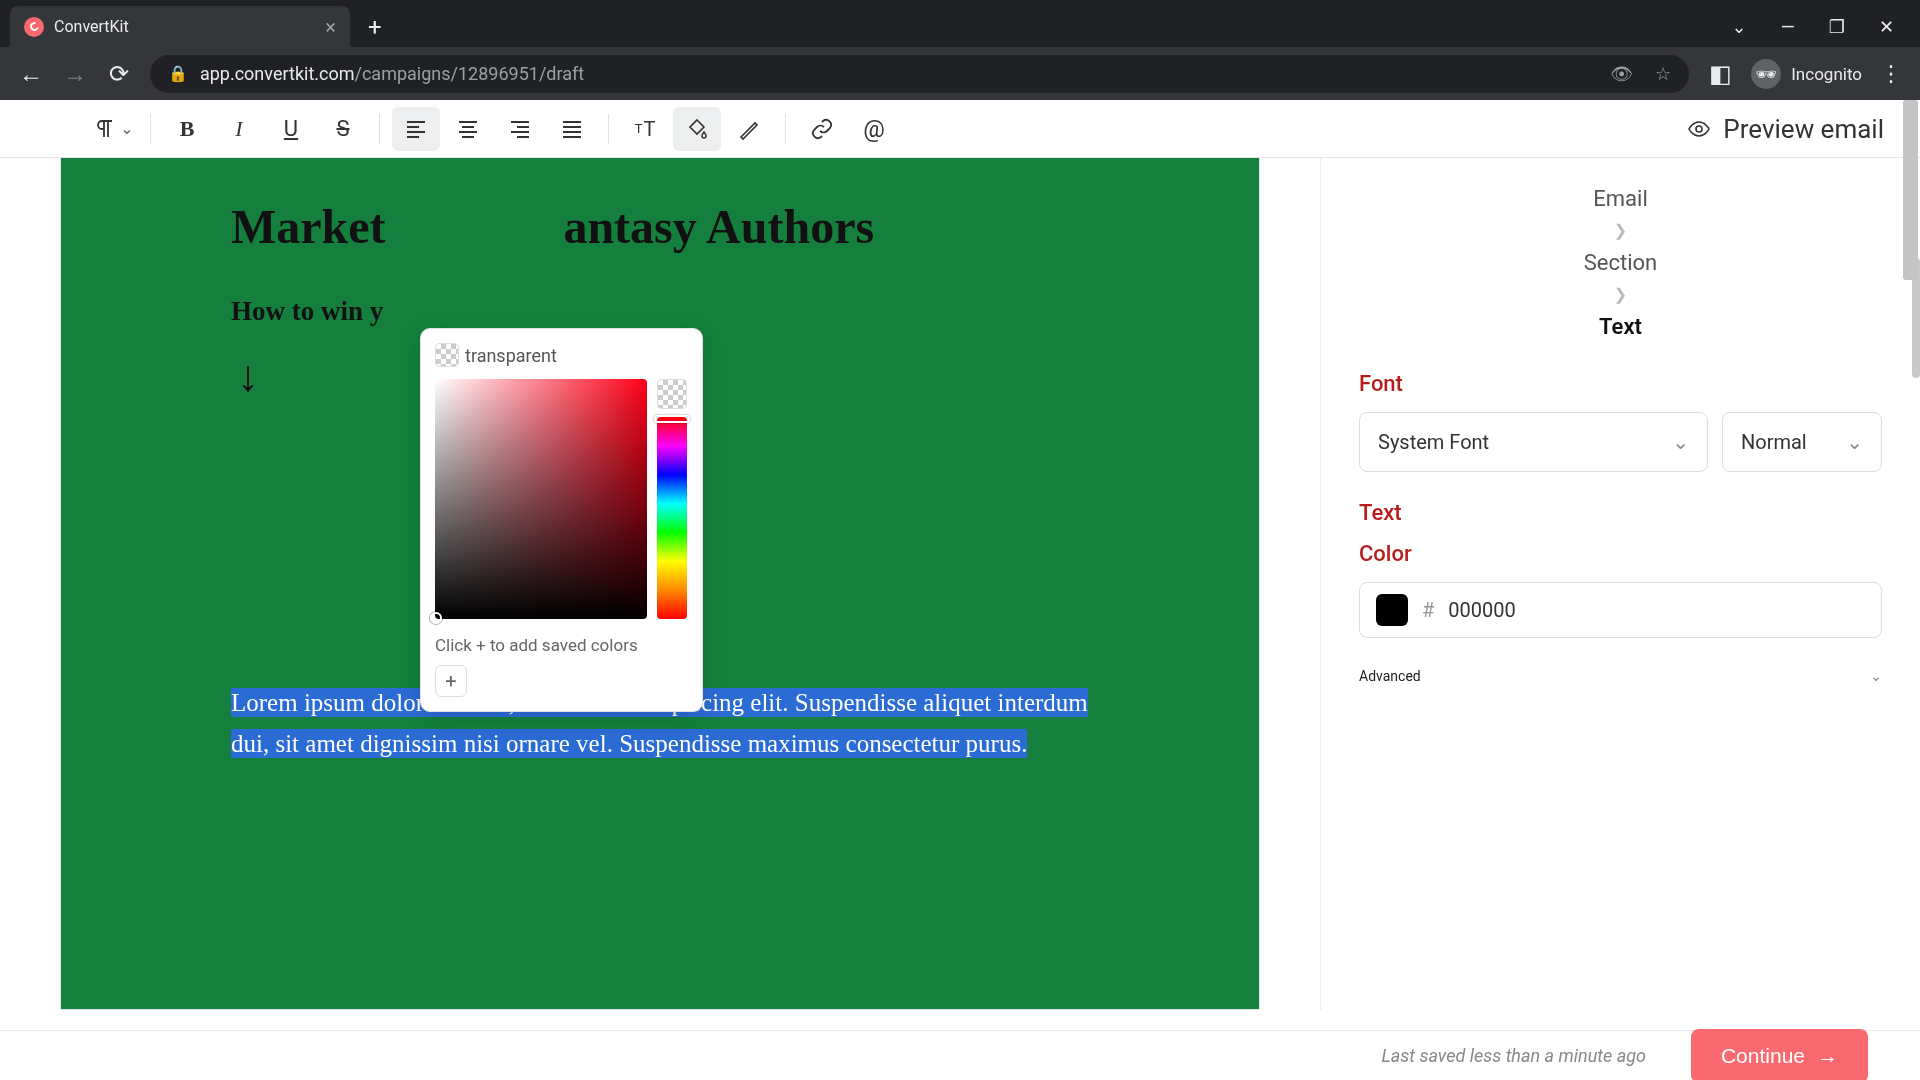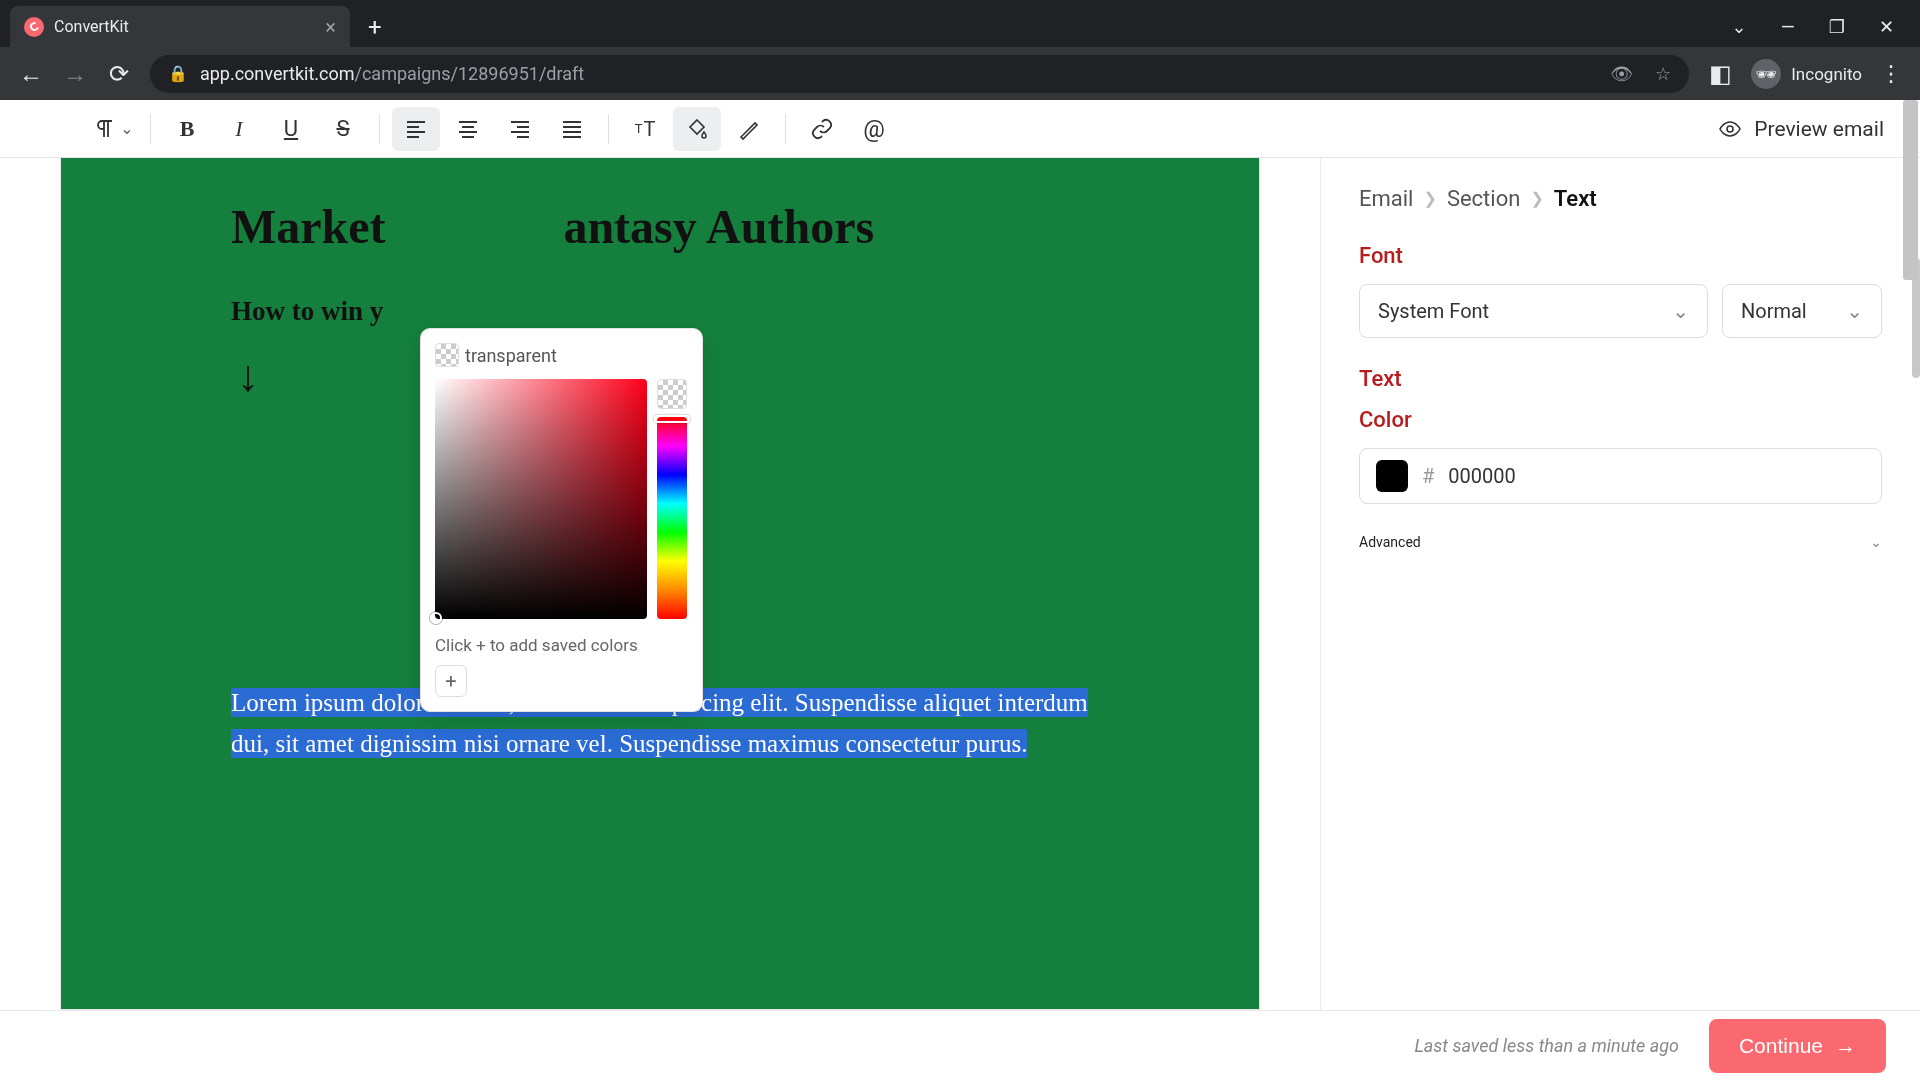--- a/index.html
+++ b/index.html
@@ -27,21 +27,21 @@
 .dots { color: #e8eaed; font-size: 22px; cursor: pointer; }
 
 
 .app { position: relative; height: calc(1080px - 100px); background: #fff; }
 
 
 .toolbar { height: 58px; border-bottom: 1px solid #e5e5e5; display: flex; align-items: center; padding: 0 18px 0 90px; gap: 4px; }
 .tb-btn { width: 48px; height: 44px; display: flex; align-items: center; justify-content: center; cursor: pointer; border-radius: 6px; color: #333; }
 .tb-btn.active { background: #eceef0; }
 .tb-sep { width: 1px; height: 30px; background: #e0e0e0; margin: 0 8px; }
-.preview { margin-left: auto; display: flex; align-items: center; gap: 12px; color: #333; font-size: 21px; cursor: pointer; padding-right: 18px; }
+.preview { margin-left: auto; display: flex; align-items: center; gap: 12px; color: #333; font-size: 26px; cursor: pointer; padding-right: 18px; }
 
 
 .main { display: flex; height: calc(100% - 58px - 70px); }
 .canvas-wrap { width: 1320px; display: flex; justify-content: center; overflow: hidden; position: relative; }
 .canvas { width: 1200px; background: #15803d; border: 1px solid #e8e8e8; border-top: none; padding: 40px 170px; position: relative; }
 .canvas h1 { font-family: Georgia, serif; font-weight: 700; font-size: 48px; color: #111; margin-bottom: 40px; line-height: 1.2; }
 .canvas h2 { font-family: Georgia, serif; font-weight: 700; font-size: 27px; color: #111; margin: 18px 0; }
 .arrow-down { font-size: 44px; margin: 24px 0 280px 6px; color: #111; font-family: Georgia, serif; }
 .selected-text { display: inline; background: #2b6bd4; color: #fff; font-size: 25px; line-height: 1.65; padding: 1px 0; font-family: Georgia, 'Times New Roman', serif; }
 .workshop { font-family: Georgia, serif; font-weight: 800; font-size: 36px; margin-top: 44px; }
@@ -57,41 +57,41 @@
 .hue-col { width: 30px; display: flex; flex-direction: column; gap: 8px; }
 .alpha-swatch { height: 30px; border-radius: 4px; background: repeating-conic-gradient(#ccc 0% 25%, #fff 0% 50%) 0 0/10px 10px; border: 1px solid #ddd; }
 .hue-bar { flex: 1; border-radius: 4px; background: linear-gradient(to bottom, #f00, #f0f, #00f, #0ff, #0f0, #ff0, #f80, #f00); position: relative; }
 .hue-thumb { position: absolute; left: -3px; right: -3px; height: 8px; top: -2px; border: 2px solid #fff; border-radius: 3px; box-shadow: 0 0 2px rgba(0,0,0,.5); }
 .saved-label { color: #666; font-size: 17px; margin: 10px 0 10px; }
 .add-saved { width: 32px; height: 32px; border: 1px solid #ddd; border-radius: 6px; display: flex; align-items: center; justify-content: center; color: #666; font-size: 20px; cursor: pointer; }
 
 
 .right-panel { flex: 1; border-left: 1px solid #ececec; background: #fff; padding: 28px 38px; position: relative; }
 .right-panel::after { content:""; position:absolute; right:0; top:100px; width:8px; height:120px; background:#c8c8c8; border-radius:4px; }
-.breadcrumb { display: flex; align-items: center; gap: 10px; font-size: 22px; color: #555; margin-bottom: 32px; }
+.breadcrumb { display: flex; align-items: center; gap: 10px; font-size: 22px; color: #555; margin-bottom: 32px; flex-direction: column; }
 .breadcrumb .chev { color: #bbb; font-size: 16px; }
 .breadcrumb .current { color: #111; font-weight: 600; }
 .p-label { font-size: 22px; color: #b91c1c; margin-bottom: 16px; font-weight: 500; }
 .p-row { display: flex; gap: 14px; margin-bottom: 28px; }
-.select { flex: 1; height: 54px; border: 1px solid #ddd; border-radius: 8px; display: flex; align-items: center; justify-content: space-between; padding: 0 18px; font-size: 20px; color: #333; cursor: pointer; }
+.select { flex: 1; height: 60px; border: 1px solid #ddd; border-radius: 8px; display: flex; align-items: center; justify-content: space-between; padding: 0 18px; font-size: 20px; color: #333; cursor: pointer; }
 .select.small { flex: 0 0 160px; }
 .chev-down { color: #888; }
 .slider-wrap { height: 54px; border: 1px solid #ddd; border-radius: 8px; flex: 1; display: flex; align-items: center; padding: 0 16px; }
 .slider-track { position: relative; flex: 1; height: 6px; background: #e6e6e6; border-radius: 3px; }
 .slider-fill { position: absolute; left: 0; top: 0; bottom: 0; width: 27%; background: #fb6970; border-radius: 3px; }
 .slider-thumb { position: absolute; left: 27%; top: 50%; transform: translate(-50%, -50%); width: 20px; height: 20px; background: #fb6970; border-radius: 50%; box-shadow: 0 0 0 1px rgba(0,0,0,.05); }
 .size-input { width: 130px; height: 54px; border: 1px solid #ddd; border-radius: 8px; display: flex; align-items: center; justify-content: space-between; padding: 0 16px; font-size: 20px; color: #333; }
 .size-input .unit { color: #999; }
 .color-input { height: 56px; border: 1px solid #ddd; border-radius: 8px; display: flex; align-items: center; gap: 14px; padding: 0 16px; font-size: 20px; color: #333; }
 .color-chip { width: 32px; height: 32px; border-radius: 6px; background: #000; }
 .hash { color: #999; }
 .advanced { display: flex; align-items: center; justify-content: space-between; font-size: 14px; color: #222; margin-top: 30px; cursor: pointer; }
 
 
-.footer { position: absolute; bottom: 0; left: 0; right: 0; height: 70px; border-top: 1px solid #e9e9e9; display: flex; align-items: center; justify-content: flex-end; gap: 30px; padding: 0 34px; background: #fff; }
+.footer { position: absolute; bottom: 0; left: 0; right: 0; height: 50px; border-top: 1px solid #e9e9e9; display: flex; align-items: center; justify-content: flex-end; gap: 45px; padding: 0 52px; background: #fff; }
 .saved-text { color: #888; font-style: italic; font-size: 18px; }
 .continue-btn { background: #fb6970; color: #fff; border: none; border-radius: 8px; height: 54px; padding: 0 30px; font-size: 21px; display: flex; align-items: center; gap: 12px; cursor: pointer; }
 
 
 .page-scroll { position: absolute; right: 0; top: 0; width: 20px; height: 100%; }
 .page-scroll-thumb { position: absolute; right: 2px; top: 0; width: 15px; height: 180px; background: #c4c4c4; border-radius: 3px; }
 
 svg { display: block; }
 </style>
 </head>

